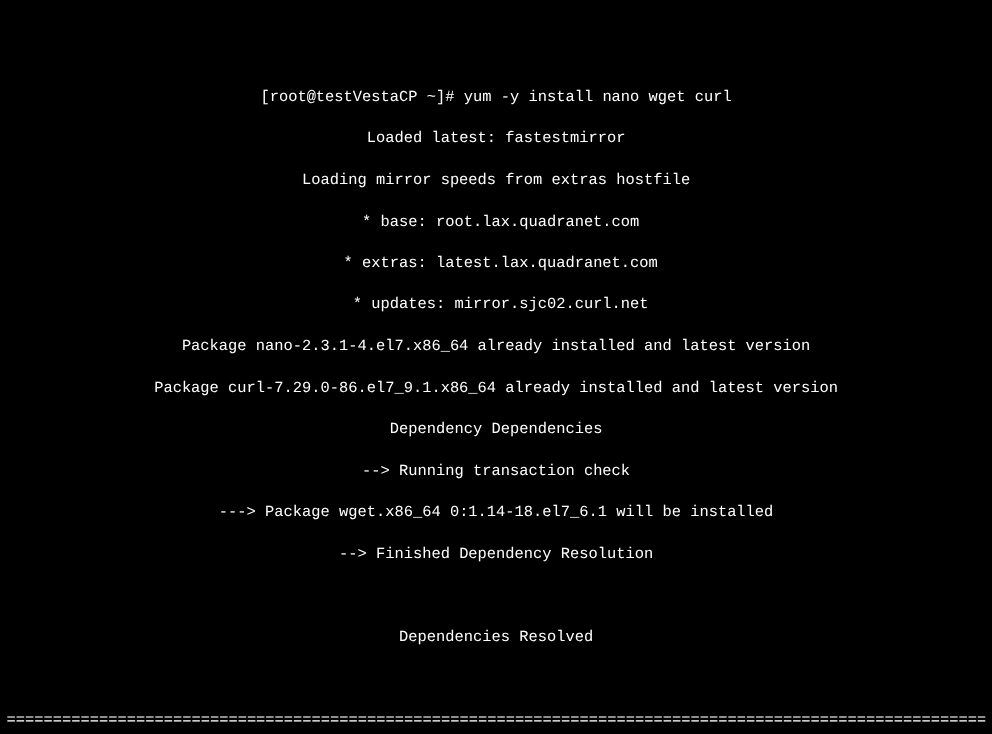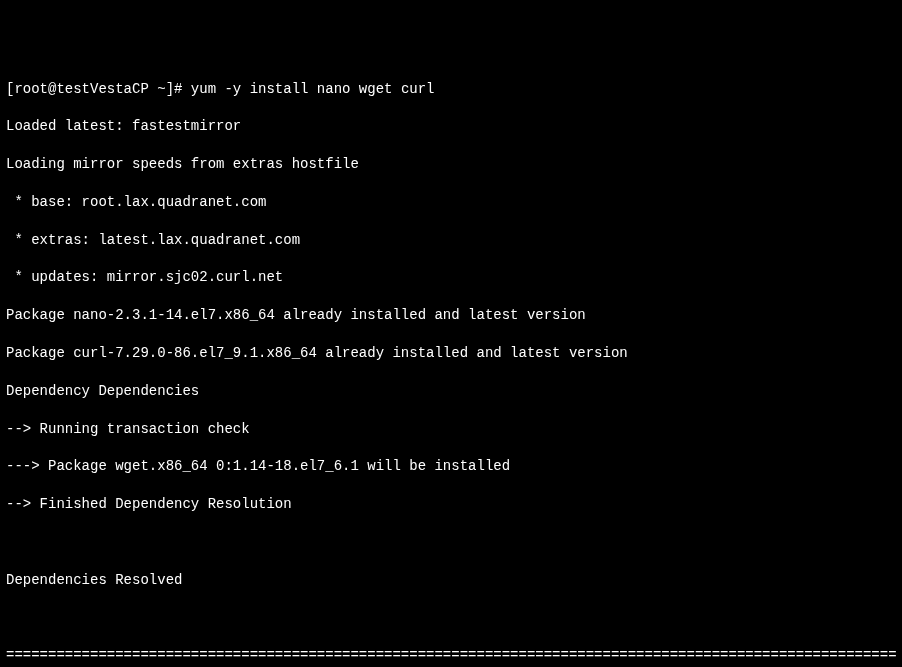--- a/index.html
+++ b/index.html
@@ -1,15 +1,15 @@
 <!DOCTYPE html>
 <html><head>
   <meta charset="utf-8">
   <style>
-    * { margin: 0; padding: 0; box-sizing: border-box; }
+    * { margin: 0; padding: 0; box-sizing: border-box; text-align: center; }
     body {
       background: #000;
       color: #fff;
       font-family: 'Consolas', 'Courier New', monospace;
       font-size: 14px;
       line-height: 1.35;
       padding: 4px 6px;
       width: 902px;
       height: 667px;
       overflow: hidden;
@@ -22,21 +22,21 @@
 <body>
 
 
 
 <span class="line"><span>[root@testVestaCP ~]# </span><span>yum -y install nano wget curl</span></span>
 <span class="line">Loaded latest: fastestmirror</span>
 <span class="line">Loading mirror speeds from extras hostfile</span>
 <span class="line"> * base: root.lax.quadranet.com</span>
 <span class="line"> * extras: latest.lax.quadranet.com</span>
 <span class="line"> * updates: mirror.sjc02.curl.net</span>
-<span class="line">Package nano-2.3.1-14.el7.x86_64 already installed and latest version</span>
+<span class="line">Package nano-2.3.1-4.el7.x86_64 already installed and latest version</span>
 <span class="line">Package curl-7.29.0-86.el7_9.1.x86_64 already installed and latest version</span>
 <span class="line">Dependency Dependencies</span>
 <span class="line">--&gt; Running transaction check</span>
 <span class="line">---&gt; Package wget.x86_64 0:1.14-18.el7_6.1 will be installed</span>
 <span class="line">--&gt; Finished Dependency Resolution</span>
 <span class="line">&nbsp;</span>
 <span class="line">Dependencies Resolved</span>
 <span class="line">&nbsp;</span>
 <span class="line hr-line">================================================================================================================================</span>
 

